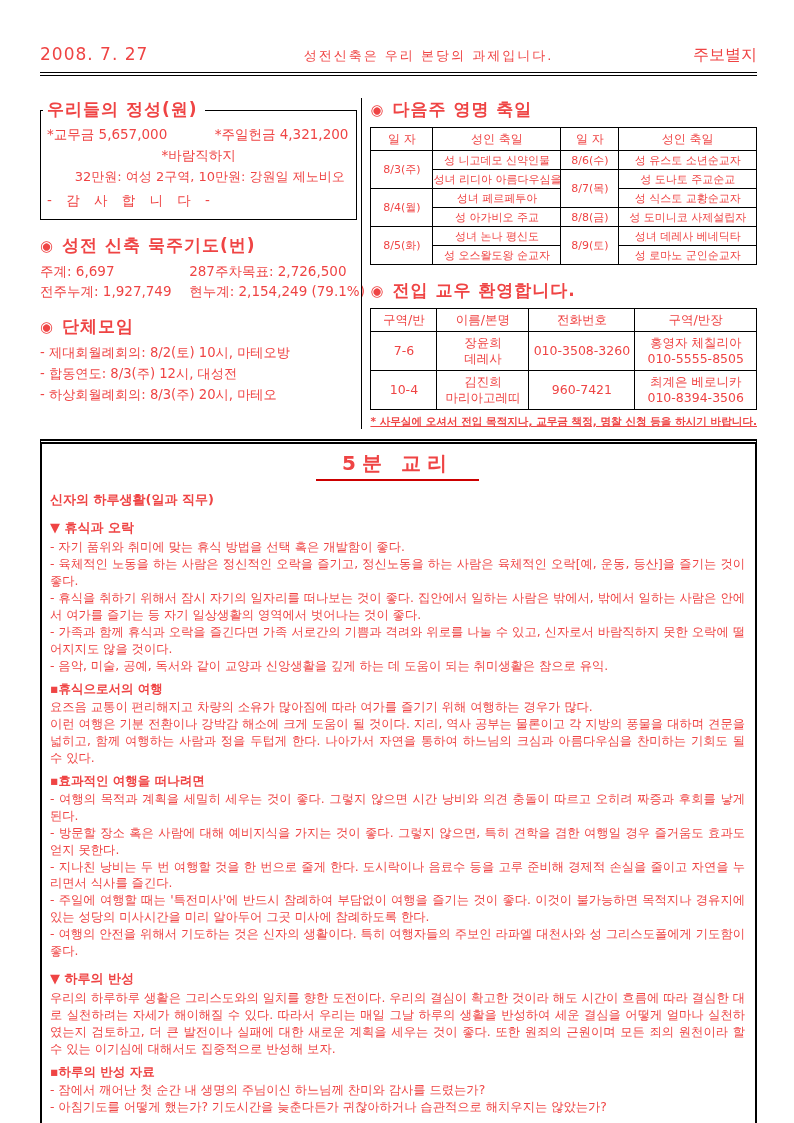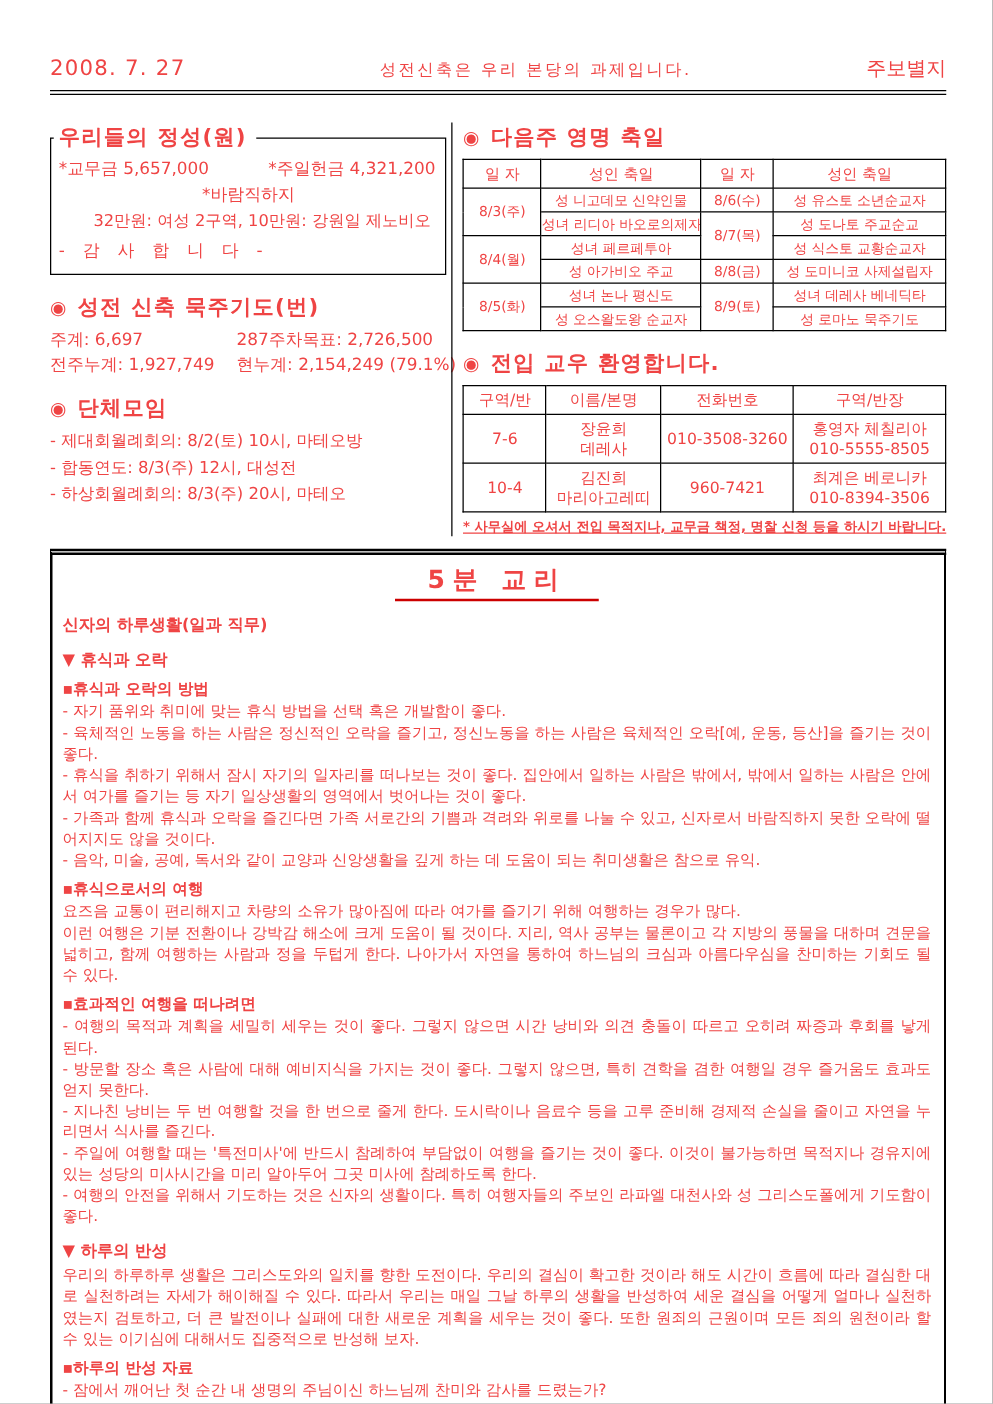--- a/index.html
+++ b/index.html
@@ -149,21 +149,21 @@
           <th>일 자</th>
           <th>성인 축일</th>
         </tr>
         <tr>
           <td rowspan="2">8/3(주)</td>
           <td>성 니고데모 신약인물</td>
           <td>8/6(수)</td>
           <td>성 유스토 소년순교자</td>
         </tr>
         <tr>
-          <td>성녀 리디아 바오로의제자</td>
+          <td>성녀 리디아 아름다우심을</td>
           <td rowspan="2">8/7(목)</td>
           <td>성 도나토 주교순교</td>
         </tr>
         <tr>
           <td rowspan="2">8/4(월)</td>
           <td>성녀 페르페투아</td>
           <td>성 식스토 교황순교자</td>
         </tr>
         <tr>
           <td>성 아가비오 주교</td>
@@ -171,21 +171,21 @@
           <td>성 도미니코 사제설립자</td>
         </tr>
         <tr>
           <td rowspan="2">8/5(화)</td>
           <td>성녀 논나 평신도</td>
           <td rowspan="2">8/9(토)</td>
           <td>성녀 데레사 베네딕타</td>
         </tr>
         <tr>
           <td>성 오스왈도왕 순교자</td>
-          <td>성 로마노 묵주기도</td>
+          <td>성 로마노 군인순교자</td>
         </tr>
       </tbody>
         </table>
 
       <div class="sec-head">
         <span class="bullet">◉</span>
         <span>전입 교우 환영합니다.</span>
       </div>
 
       <table class="newcomer-table">
@@ -232,21 +232,20 @@
       <div class="note-line">* 사무실에 오셔서 전입 목적지나, 교무금 책정, 명찰 신청 등을 하시기 바랍니다.</div>
 
     </div>
   </div>
 
   <div class="main-box">
     <div class="cat-title">5분 교리</div>
     <div class="cat-subtitle">신자의 하루생활(일과 직무)</div>
 
     <div class="blk-h">▼ 휴식과 오락</div>
-    <div class="blk-b">▪휴식과 오락의 방법</div>
     <div class="blk-p">- 자기 품위와 취미에 맞는 휴식 방법을 선택 혹은 개발함이 좋다.</div>
     <div class="blk-p">- 육체적인 노동을 하는 사람은 정신적인 오락을 즐기고, 정신노동을 하는 사람은 육체적인 오락[예, 운동, 등산]을 즐기는 것이 좋다.</div>
     <div class="blk-p">- 휴식을 취하기 위해서 잠시 자기의 일자리를 떠나보는 것이 좋다. 집안에서 일하는 사람은 밖에서, 밖에서 일하는 사람은 안에서 여가를 즐기는 등 자기 일상생활의 영역에서 벗어나는 것이 좋다.</div>
     <div class="blk-p">- 가족과 함께 휴식과 오락을 즐긴다면 가족 서로간의 기쁨과 격려와 위로를 나눌 수 있고, 신자로서 바람직하지 못한 오락에 떨어지지도 않을 것이다.</div>
     <div class="blk-p">- 음악, 미술, 공예, 독서와 같이 교양과 신앙생활을 깊게 하는 데 도움이 되는 취미생활은 참으로 유익.</div>
     <div class="blk-b">▪휴식으로서의 여행</div>
     <div class="blk-p"> 요즈음 교통이 편리해지고 차량의 소유가 많아짐에 따라 여가를 즐기기 위해 여행하는 경우가 많다.</div>
     <div class="blk-p">이런 여행은 기분 전환이나 강박감 해소에 크게 도움이 될 것이다. 지리, 역사 공부는 물론이고 각 지방의 풍물을 대하며 견문을 넓히고, 함께 여행하는 사람과 정을 두텁게 한다. 나아가서 자연을 통하여 하느님의 크심과 아름다우심을 찬미하는 기회도 될 수 있다.</div>
     <div class="blk-b">▪효과적인 여행을 떠나려면</div>
     <div class="blk-p">- 여행의 목적과 계획을 세밀히 세우는 것이 좋다. 그렇지 않으면 시간 낭비와 의견 충돌이 따르고 오히려 짜증과 후회를 낳게 된다.</div>

